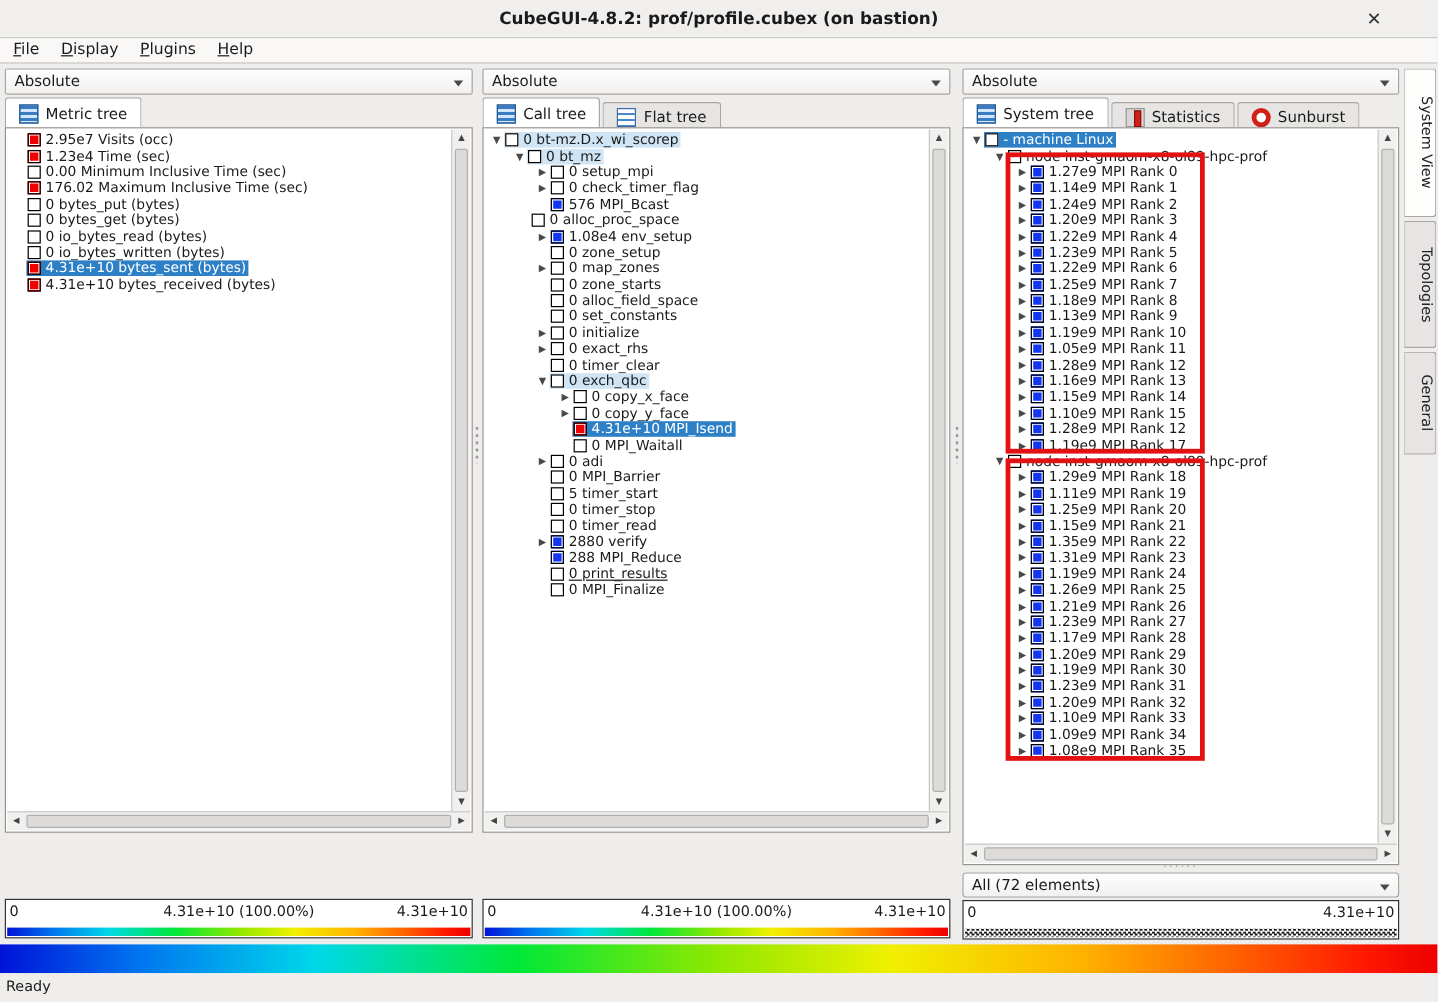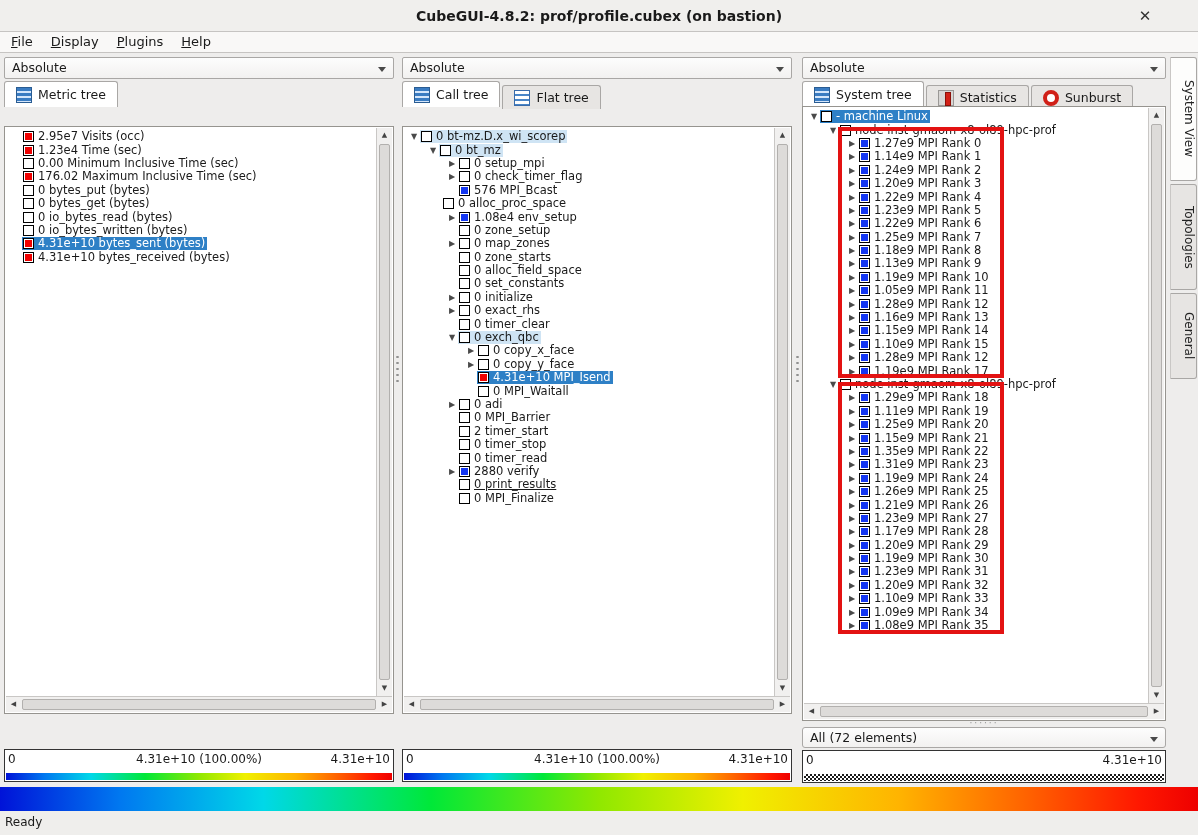--- a/index.html
+++ b/index.html
@@ -38,21 +38,21 @@
   .tree-icon { background:#3a7cc2; border:1px solid #2a5c92;
     background-image:repeating-linear-gradient(180deg,transparent 0 3px,#d4e6fb 3px 5px); }
   .flat-tree-icon { background:#fff; border:1px solid #3a6caa;
     background-image:repeating-linear-gradient(180deg,transparent 0 3px,#4a86c8 3px 5px); }
   .statistics-icon { background:#d8d6d4; border:1px solid #9a9896; position:relative; }
   .statistics-icon::after { content:""; position:absolute; left:6px; top:1px; width:4px; height:12px;
     background:#d22016; border:1px solid #8a1008; }
   .sunburst-icon { width:16px; height:16px; border-radius:50%; border:4px solid #d02018; background:#fff; }
   
   .treeframe { position:absolute; left:0; right:0; top:49px; background:#fff; border:1px solid #96948f; }
-  #panel-metric .treeframe, #panel-call .treeframe { height:588px;margin-top:20px; }
+  #panel-metric .treeframe, #panel-call .treeframe { height:588px; }
   #panel-system .treeframe { height:615px; }
   .rows { position:absolute; left:1px; top:1px; right:17px; bottom:17px; overflow:hidden; padding-top:2px; }
   .tree-row { display:flex; align-items:center; height:13.4px; font-size:11.5px;
     line-height:13px; white-space:nowrap; }
   .exp { width:12px; text-align:center; font-size:8px; color:#4a4a4a; flex:none; }
   .row-inner { display:inline-flex; align-items:center; padding:0 2px 0 1px; height:13px; }
   .row-inner.hl { background:#cfe4f4; }
   .row-inner.selected { background:#2e80c6; color:#fff; }
   .cbox { width:11px; height:11px; flex:none; border:1px solid #000;
     box-shadow:inset 0 0 0 1px #fff; background:#fff; }
@@ -390,21 +390,21 @@
           <span class="exp"></span>
           <span class="row-inner">
             <span class="cbox white"></span>
             <span class="lbl">0 MPI_Barrier</span>
           </span>
         </div>
         <div class="tree-row" style="padding-left: 42px;">
           <span class="exp"></span>
           <span class="row-inner">
             <span class="cbox white"></span>
-            <span class="lbl">2 timer_start</span>
+            <span class="lbl">5 timer_start</span>
           </span>
         </div>
         <div class="tree-row" style="padding-left: 42px;">
           <span class="exp"></span>
           <span class="row-inner">
             <span class="cbox white"></span>
             <span class="lbl">0 timer_stop</span>
           </span>
         </div>
         <div class="tree-row" style="padding-left: 42px;">
@@ -412,20 +412,27 @@
           <span class="row-inner">
             <span class="cbox white"></span>
             <span class="lbl">0 timer_read</span>
           </span>
         </div>
         <div class="tree-row" style="padding-left: 42px;">
           <span class="exp">▶</span>
           <span class="row-inner">
             <span class="cbox blue"></span>
             <span class="lbl">2880 verify</span>
+          </span>
+        </div>
+        <div class="tree-row" style="padding-left: 42px;">
+          <span class="exp"></span>
+          <span class="row-inner">
+            <span class="cbox blue"></span>
+            <span class="lbl">288 MPI_Reduce</span>
           </span>
         </div>
         <div class="tree-row" style="padding-left: 42px; text-decoration: underline;">
           <span class="exp"></span>
           <span class="row-inner">
             <span class="cbox white"></span>
             <span class="lbl">0 print_results</span>
           </span>
         </div>
         <div class="tree-row" style="padding-left: 42px;">

